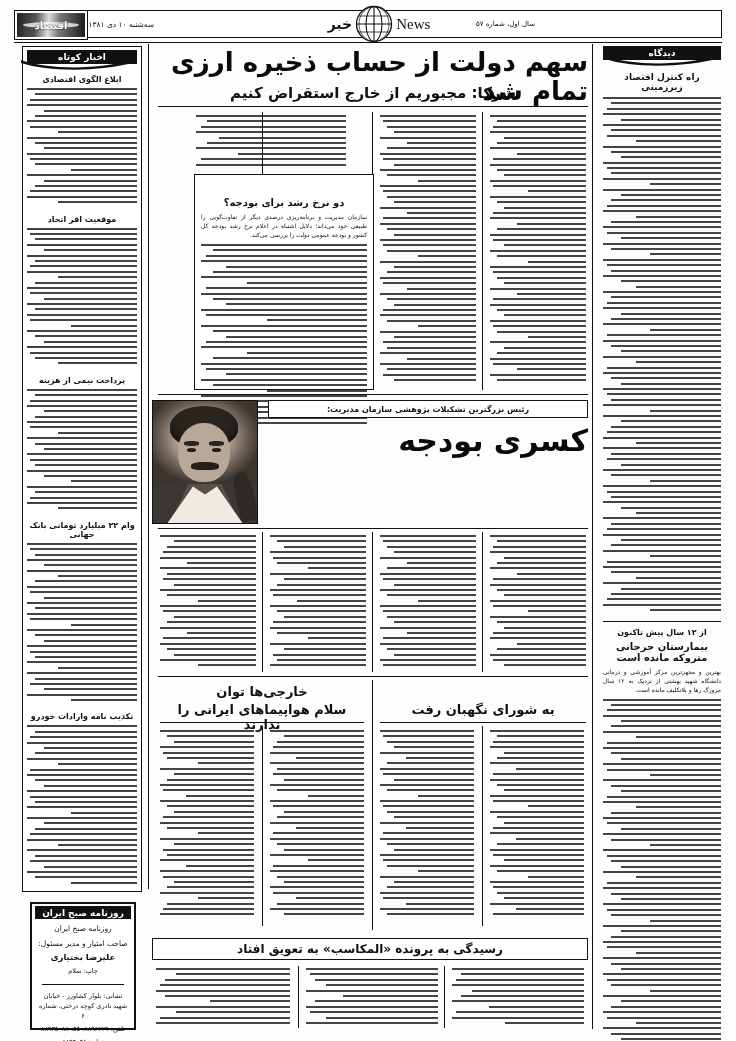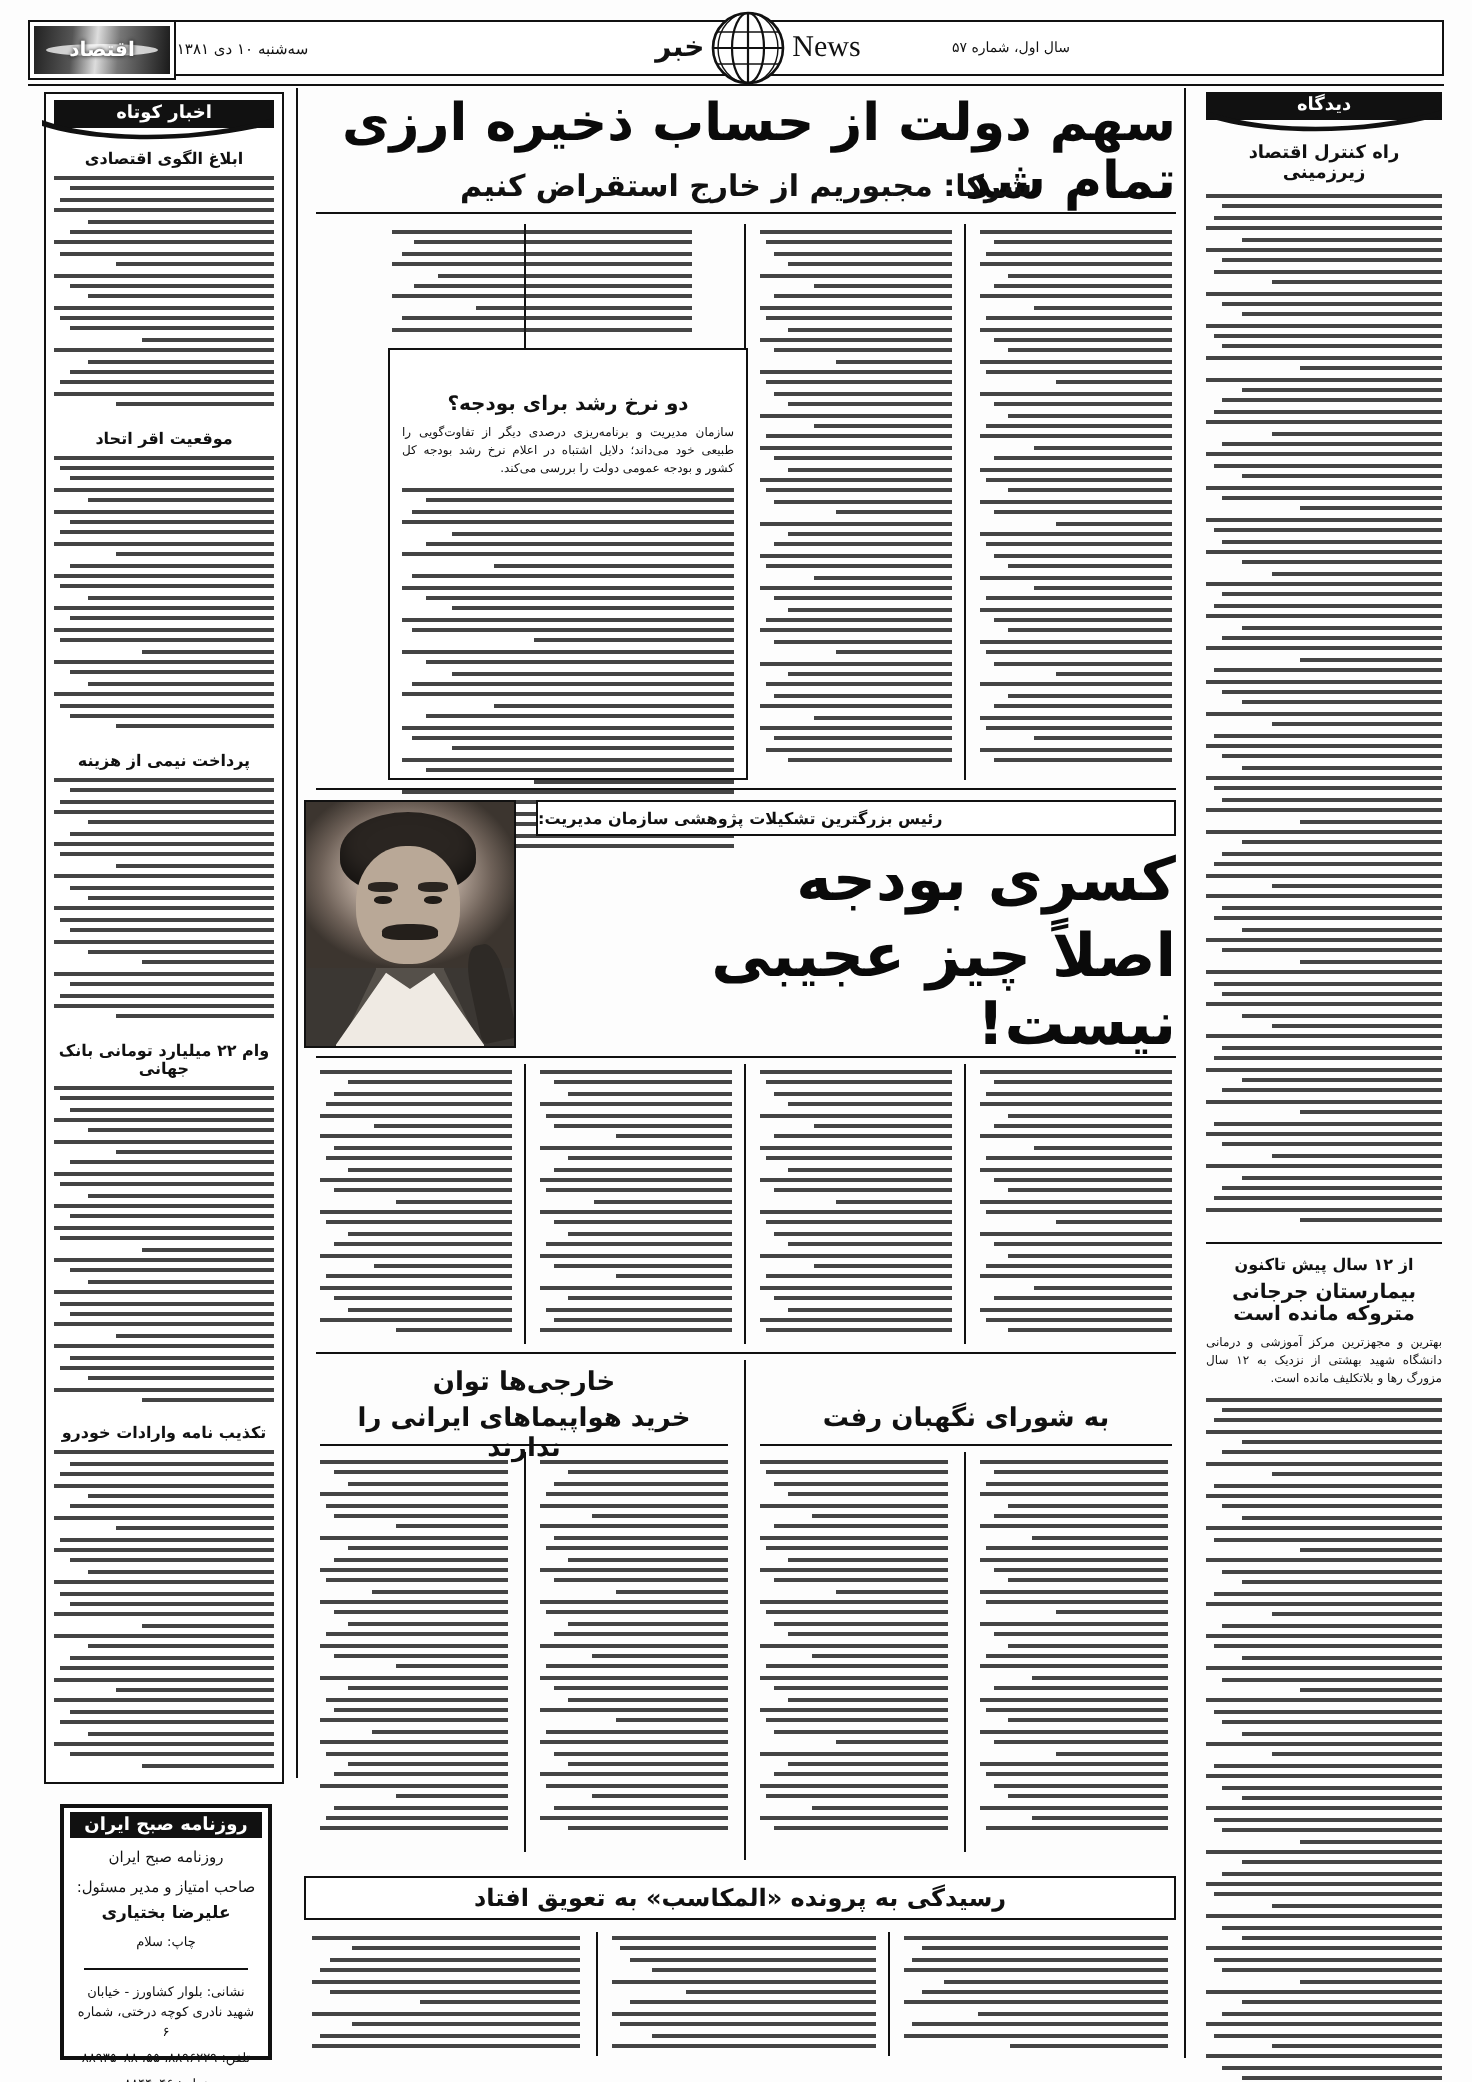--- a/index.html
+++ b/index.html
@@ -938,26 +938,25 @@
     <div class="photo-brow-l"></div>
     <div class="photo-brow-r"></div>
     <div class="photo-eye-l"></div>
     <div class="photo-eye-r"></div>
     <div class="photo-stache"></div>
     <div class="photo-jacket"></div>
     <div class="photo-collar"></div>
     <div class="photo-mic"></div>
   </div>
 
-  <div class="boxed" style="left:268px; top:400px; width:320px; height:18px; display:flex; align-items:center; justify-content:flex-end;">
+  <div class="boxed" style="left:268px; top:400px; width:320px; height:18px; display:flex; align-items:center; justify-content:center;">
     <span class="kicker">رئیس بزرگترین تشکیلات پژوهشی سازمان مدیریت:</span>
   </div>
 
   <div class="hl-main" style="left:268px; top:424px; width:320px; font-size:30px;">کسری بودجه</div>
-  <div class="hl-main" style="left:268px; top:462px; width:320px; font-size:30px;">اصلاً چیز عجیبی نیست!</div>
 
   <div class="hrule" style="left:158px; top:528px; width:430px;"></div>
 
   <div class="vrule" style="left:262px; top:532px; height:140px;"></div>
   <div class="vrule" style="left:372px; top:532px; height:140px;"></div>
   <div class="vrule" style="left:482px; top:532px; height:140px;"></div>
 
   <div class="copy" style="left:490px; top:535px; width:96px; height:134px;">
     <div class="ln s1"></div>
       <div class="ln s2"></div>
@@ -1143,21 +1142,21 @@
     <div class="ln s5"></div>
       <div class="ln s2"></div>
       <div class="ln s1"></div>
       <div class="ln s3"></div>
     <div class="ln s4"></div>
       <div class="ln s1"></div>
       <div class="ln s2"></div>
   </div>
 
   <div class="subhead" style="position:absolute; left:160px; top:684px; width:204px; font-size:13px;">خارجی‌ها توان</div>
-  <div class="subhead" style="position:absolute; left:160px; top:702px; width:204px; font-size:13px;">خرید هواپیماهای ایرانی را ندارند</div>
+  <div class="subhead" style="position:absolute; left:160px; top:702px; width:204px; font-size:13px;">سلام هواپیماهای ایرانی را ندارند</div>
   <div class="hrule" style="left:160px; top:722px; width:204px;"></div>
   <div class="vrule" style="left:262px; top:726px; height:200px;"></div>
   <div class="copy" style="left:270px; top:730px; width:94px; height:194px;">
     <div class="ln s1"></div>
       <div class="ln s5"></div>
       <div class="ln s2"></div>
       <div class="ln s3"></div>
     <div class="ln s1"></div>
       <div class="ln s4"></div>
       <div class="ln s1"></div>

